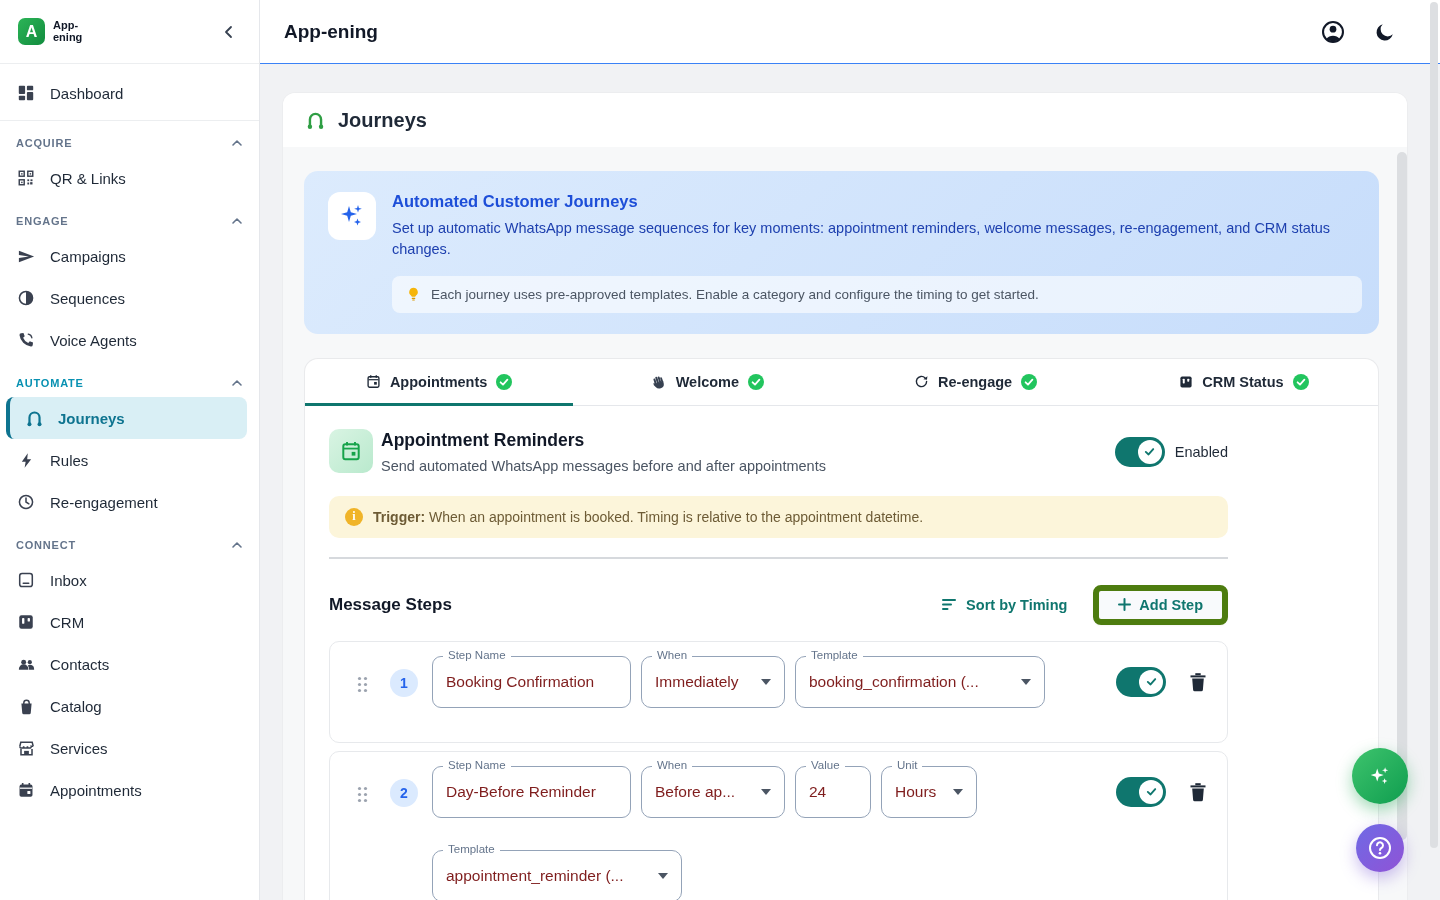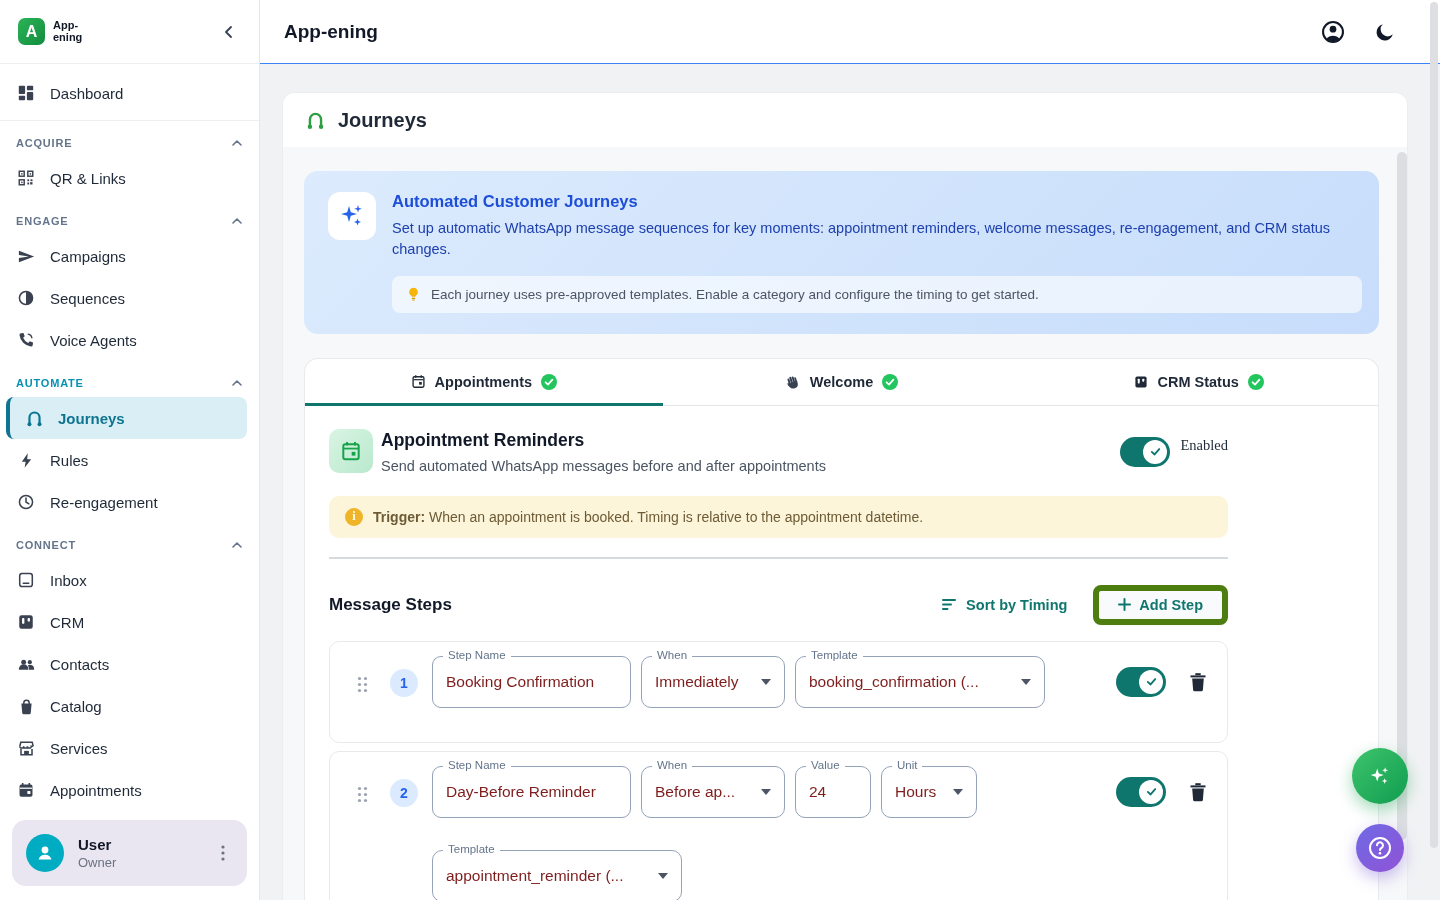--- a/index.html
+++ b/index.html
@@ -50,21 +50,21 @@
   .tab { flex:1; display:flex; align-items:center; justify-content:center; gap:9px; font-size:14.5px; font-weight:bold; color:#1f2937; cursor:pointer; position:relative; }
   .tab.active::after { content:""; position:absolute; left:0; right:0; bottom:-1px; height:3px; background:#0f766e; }
   .tab-content { padding:23px 24px 40px; }
   .content-col { width:899px; }
 
   
   .rem-head { display:flex; align-items:flex-start; }
   .rem-icon-tile { width:44px; height:44px; border-radius:10px; background:linear-gradient(135deg,#d9f4e3,#b9e9cd); display:flex; align-items:center; justify-content:center; flex:0 0 44px; }
   .rem-title { font-size:17.5px; font-weight:bold; color:#111827; margin-top:1px; }
   .rem-sub { font-size:14.5px; color:#4b5563; margin-top:7px; }
-  .rem-right { margin-left:auto; display:flex; align-items:flex-start; gap:10px; padding-top:8px;font-family:Liberation Serif, serif; }
+  .rem-right { margin-left:auto; display:flex; align-items:center; gap:10px; padding-top:8px; }
   .enabled-label { font-size:14.5px; color:#1f2937; }
 
   .toggle { width:50px; height:30px; border-radius:15px; background:#0f766e; position:relative; cursor:pointer; flex:0 0 50px; }
   .toggle .knob { position:absolute; right:3px; top:3px; width:24px; height:24px; border-radius:50%; background:#fff; display:flex; align-items:center; justify-content:center; }
 
   .trigger { margin-top:22px; width:899px; background:#fcf5da; border-radius:10px; padding:12px 16px; display:flex; align-items:center; gap:10px; font-size:14px; color:#6d5b35; }
   .trigger b { font-weight:bold; }
   .info-dot { width:18px; height:18px; border-radius:50%; background:#f0b429; color:#fff; display:flex; align-items:center; justify-content:center; font-size:12px; font-weight:bold; flex:0 0 18px; font-family:"Liberation Serif",serif; }
 
   .hr { width:899px; height:2px; background:#d6d9dd; margin-top:19px; }
@@ -299,43 +299,20 @@
               <line x1="6.3" y1="2.2" x2="6.3" y2="5.5" stroke="#3a4150" stroke-width="1.8"></line>
               <line x1="13.7" y1="2.2" x2="13.7" y2="5.5" stroke="#3a4150" stroke-width="1.8"></line>
               <line x1="3.2" y1="8" x2="16.8" y2="8" stroke="#fff" stroke-width="1.4"></line>
               <rect x="11.5" y="11" width="3.4" height="3.4" rx=".6" fill="#fff"></rect>
             </svg>
         </span>
         <span>Appointments</span>
       </div>
     </nav>
 
-    <div class="sb-footer">
-      <div class="user-card">
-        <div class="avatar">
-          <svg width="22" height="22" viewBox="0 0 22 22">
-              <circle cx="11" cy="8" r="3.4" fill="#fff"></circle>
-              <path d="M4.5 17.5 a6.8 6.8 0 0 1 13 0 z" fill="#fff"></path>
-            </svg>
-        </div>
-        <div class="user-meta">
-          <div class="user-name">User</div>
-          <div class="user-role">Owner</div>
-        </div>
-        <div class="dots-btn">
-          <svg width="4" height="16" viewBox="0 0 4 16">
-              <g fill="#6b7280">
-                <circle cx="2" cy="2" r="1.6"></circle>
-                <circle cx="2" cy="8" r="1.6"></circle>
-                <circle cx="2" cy="14" r="1.6"></circle>
-              </g>
-            </svg>
-        </div>
-      </div>
-    </div>
   </aside>
 
   <header class="topbar">
     <div class="topbar-title">App-ening</div>
     <div class="topbar-icons">
       <span style="cursor:pointer;">
         <svg width="26" height="26" viewBox="0 0 24 24">
             <circle cx="12" cy="12" r="9.2" fill="none" stroke="#111827" stroke-width="1.9"></circle>
             <circle cx="12" cy="9.4" r="3.1" fill="#111827"></circle>
             <path d="M5.9 18.3 a7.8 7.8 0 0 1 12.2 0 a9.2 9.2 0 0 1-12.2 0 z" fill="#111827"></path>
@@ -403,20 +380,31 @@
           <svg width="16" height="16" viewBox="0 0 20 20">
               <g transform="rotate(-18 10 11)" fill="#374151">
                 <rect x="4.6" y="4" width="2.5" height="8" rx="1.25"></rect>
                 <rect x="7.5" y="2.6" width="2.5" height="9.4" rx="1.25"></rect>
                 <rect x="10.4" y="3.4" width="2.5" height="8.6" rx="1.25"></rect>
                 <rect x="13.1" y="5.2" width="2.3" height="6.8" rx="1.15"></rect>
                 <path d="M4.6 9 q-2.4.4-1.6 2.8 l1.4 3 a6 6 0 0 0 5.6 3.4 q4.8 0 5.4-4.6 l.2-3 h-11z"></path>
               </g>
             </svg>
           <span>Welcome</span>
+          <svg width="16" height="16" viewBox="0 0 16 16">
+              <circle cx="8" cy="8" r="8" fill="#22c55e"></circle>
+              <polyline points="4.6,8.3 7,10.6 11.4,5.7" fill="none" stroke="#fff" stroke-width="1.8" stroke-linecap="round" stroke-linejoin="round"></polyline>
+            </svg>
+        </div>
+        <div class="tab">
+          <svg width="15" height="15" viewBox="0 0 20 20">
+              <path d="M16.8 10 a6.8 6.8 0 1 1-2-4.8" fill="none" stroke="#1f2937" stroke-width="1.9" stroke-linecap="round"></path>
+              <polygon points="17.6,2.6 17.6,7.4 12.8,7.4" fill="#1f2937" transform="rotate(8 16 5)"></polygon>
+            </svg>
+          <span>Re-engage</span>
           <svg width="16" height="16" viewBox="0 0 16 16">
               <circle cx="8" cy="8" r="8" fill="#22c55e"></circle>
               <polyline points="4.6,8.3 7,10.6 11.4,5.7" fill="none" stroke="#fff" stroke-width="1.8" stroke-linecap="round" stroke-linejoin="round"></polyline>
             </svg>
         </div>
         <div class="tab">
           <svg width="14" height="14" viewBox="0 0 20 20">
               <rect x="2" y="2" width="16" height="16" rx="2.5" fill="#1f2937"></rect>
               <rect x="5.4" y="5.2" width="2.8" height="7" rx="1" fill="#fff"></rect>
               <rect x="11.8" y="5.2" width="2.8" height="4.4" rx="1" fill="#fff"></rect>

